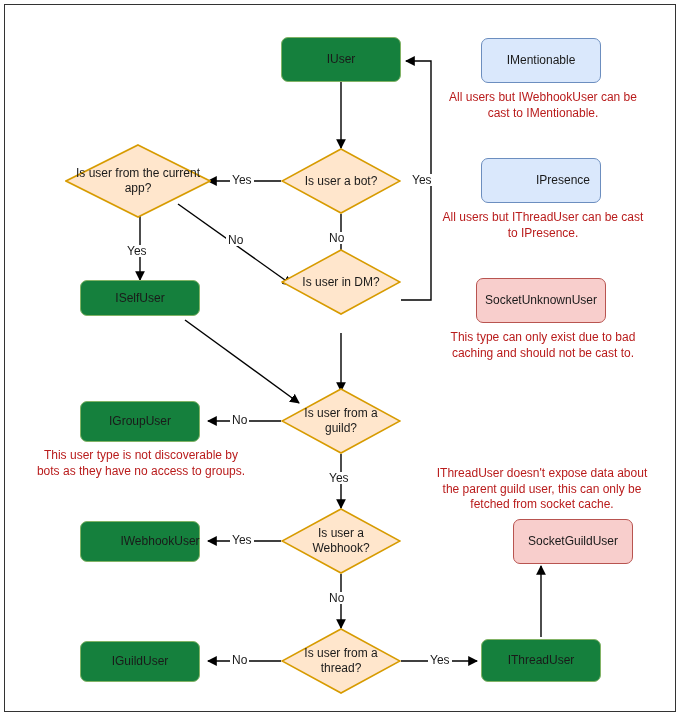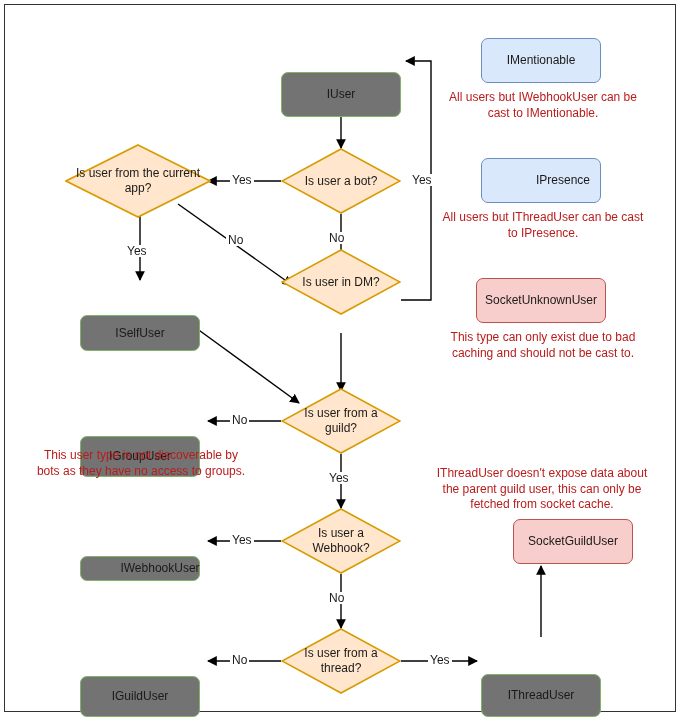--- a/index.html
+++ b/index.html
@@ -45,23 +45,22 @@
     text-align: center;
     font-size: 12px;
     color: #1a1a1a;
     line-height: 1.25;
   }
   .rect {
     border-radius: 7px;
     border: 1px solid;
   }
   .green {
-    background: #737373;
+    background: #15803d;
     border-color: #82b366;
-    margin-top: 35px;
   }
   .blue {
     background: #dae8fc;
     border-color: #6c8ebf;
   }
   .red {
     background: #f8cecc;
     border-color: #b85450;
   }
   .diamond-wrap {
@@ -158,21 +157,21 @@
   </div>
 
   <div class="node rect green" style="left:80px; top:280px; width:120px; height:36px;">
     <span>ISelfUser</span>
   </div>
 
   <div class="node rect green" style="left:80px; top:401px; width:120px; height:41px;">
     <span>IGroupUser</span>
   </div>
 
-  <div class="node rect green" style="left:80px; top:521px; width:120px; height:25px;padding-left:40px;">
+  <div class="node rect green" style="left:80px; top:521px; width:120px; height:41px;padding-left:40px;">
     <span>IWebhookUser</span>
   </div>
 
   <div class="node rect green" style="left:80px; top:641px; width:120px; height:41px;">
     <span>IGuildUser</span>
   </div>
 
   <div class="node rect green" style="left:481px; top:639px; width:120px; height:43px;">
     <span>IThreadUser</span>
   </div>

